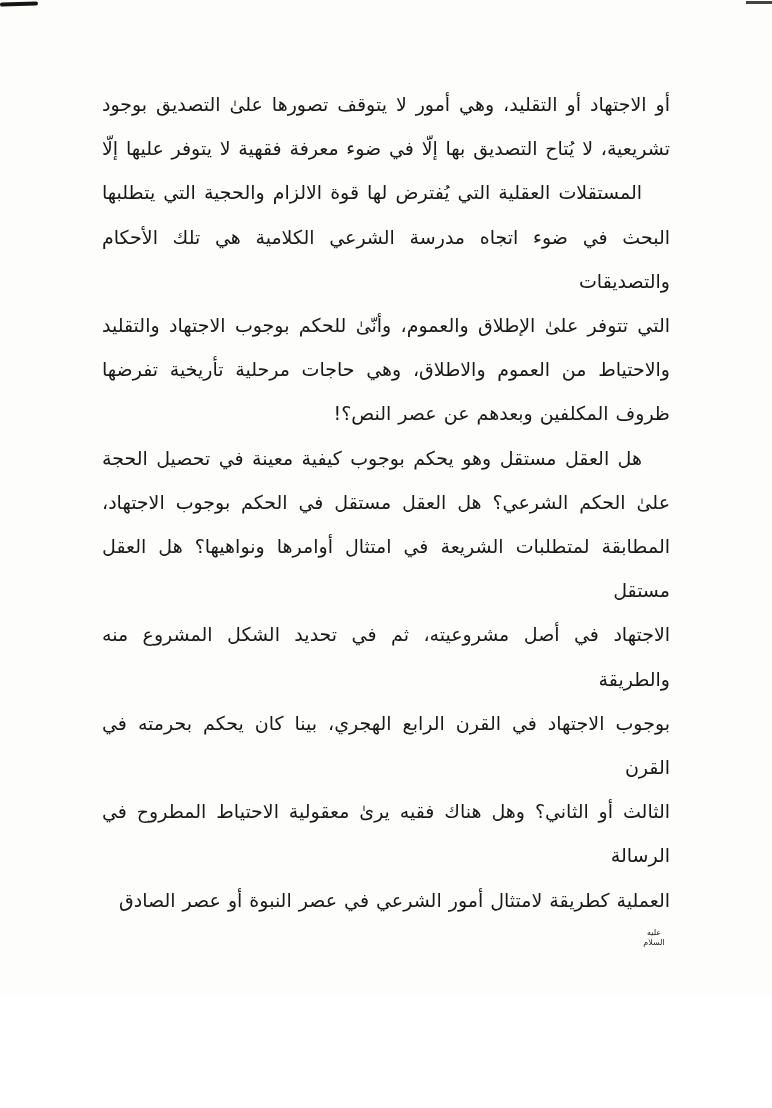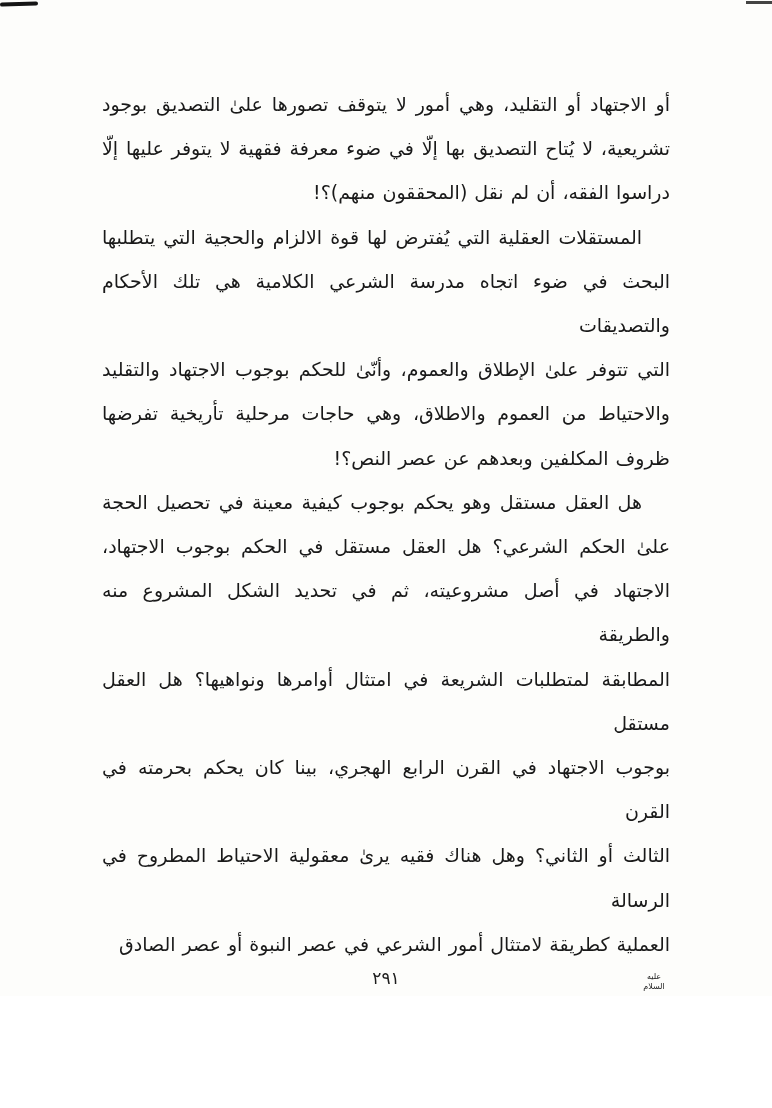--- a/index.html
+++ b/index.html
@@ -92,35 +92,33 @@
 <body>
 
 <div class="page">
 
   <div class="artifact top-left"></div>
   <div class="artifact top-right"></div>
 
   <div class="text-block">
     <div class="line j">أو الاجتهاد أو التقليد، وهي أمور لا يتوقف تصورها علىٰ التصديق بوجود</div>
     <div class="line j">تشريعية، لا يُتاح التصديق بها إلّا في ضوء معرفة فقهية لا يتوفر عليها إلّا</div>
-    <div class="line end">دراسوا الفقه، أن لم نقل (المحققون منهم)؟!</div>
     <div class="line j ind">المستقلات العقلية التي يُفترض لها قوة الالزام والحجية التي يتطلبها</div>
     <div class="line j">البحث في ضوء اتجاه مدرسة الشرعي الكلامية هي تلك الأحكام والتصديقات</div>
     <div class="line j">التي تتوفر علىٰ الإطلاق والعموم، وأنّىٰ للحكم بوجوب الاجتهاد والتقليد</div>
     <div class="line j">والاحتياط من العموم والاطلاق، وهي حاجات مرحلية تأريخية تفرضها</div>
     <div class="line end">ظروف المكلفين وبعدهم عن عصر النص؟!</div>
     <div class="line j ind">هل العقل مستقل وهو يحكم بوجوب كيفية معينة في تحصيل الحجة</div>
     <div class="line j">علىٰ الحكم الشرعي؟ هل العقل مستقل في الحكم بوجوب الاجتهاد،</div>
+    <div class="line j">المطابقة لمتطلبات الشريعة في امتثال أوامرها ونواهيها؟ هل العقل مستقل</div>
     <div class="line j">الاجتهاد في أصل مشروعيته، ثم في تحديد الشكل المشروع منه والطريقة</div>
-    <div class="line j">المطابقة لمتطلبات الشريعة في امتثال أوامرها ونواهيها؟ هل العقل مستقل</div>
     <div class="line j">بوجوب الاجتهاد في القرن الرابع الهجري، بينا كان يحكم بحرمته في القرن</div>
     <div class="line j">الثالث أو الثاني؟ وهل هناك فقيه يرىٰ معقولية الاحتياط المطروح في الرسالة</div>
     <div class="line end">
       <span>العملية كطريقة لامتثال أمور الشرعي في عصر النبوة أو عصر الصادق</span><span class="honorific">عليه السلام</span>
     </div>
 
   </div>
 
-  <div class="page-number">٢٩١</div>
 
   <div class="artifact bottom-left"></div>
 
 </div>
 
 </body></html>

